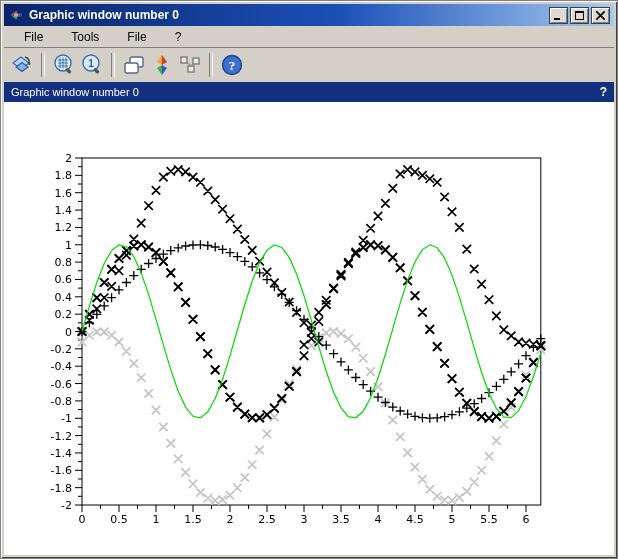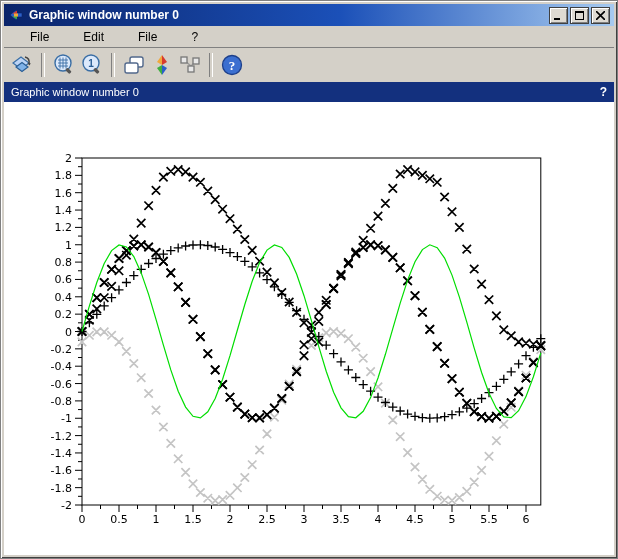--- a/index.html
+++ b/index.html
@@ -8,21 +8,21 @@
   #titlebar{position:absolute;left:3px;top:3px;right:3px;height:22px;
     background:linear-gradient(to right,#0a246a,#1b50b8 55%,#a6caf0);display:flex;align-items:center;padding:0 4px;box-sizing:border-box;}
   #title-text{color:#ffffff;font-weight:bold;font-size:12px;margin-left:5px;flex:1;white-space:nowrap;overflow:hidden;}
   .winbtn{width:17px;height:15px;background:#dedad2;border:1px solid #404040;
     box-shadow:inset 1px 1px 0 #ffffff, inset -1px -1px 0 #808080;margin-left:2px;
     display:flex;align-items:center;justify-content:center;font-family:"DejaVu Sans Mono",monospace;
     font-size:10px;font-weight:bold;color:#000;line-height:1;}
   #menubar{position:absolute;left:3px;top:25px;right:3px;height:21px;background:#d4d0c8;
     display:flex;align-items:center;font-size:12px;color:#000;border-bottom:1px solid #808080;
     box-shadow:0 1px 0 #ffffff;}
-  .menu-item{padding:2px 8px;margin-left:18px;}
+  .menu-item{padding:2px 8px;margin-left:12px;}
   #toolbar{position:absolute;left:3px;top:47px;right:3px;height:34px;background:#d4d0c8;
     display:flex;align-items:center;padding-left:4px;}
   .tbbtn{width:28px;height:28px;display:flex;align-items:center;justify-content:center;}
   .tbsep{width:2px;height:24px;margin:0 5px;border-left:1px solid #808080;border-right:1px solid #ffffff;}
   #infobar{position:absolute;left:3px;top:81px;right:3px;height:20px;background:#13307e;
     color:#ffffff;font-size:11px;display:flex;align-items:center;padding:0 7px;box-sizing:border-box;}
   #infobar-title{flex:1;}
   #info-help{font-weight:bold;font-size:12px;}
   #canvas{position:absolute;left:3px;top:101px;right:3px;bottom:3px;background:#ffffff;overflow:hidden;}
   #chart{position:absolute;left:0;top:0;}
@@ -55,21 +55,21 @@
     </span>
     <span class="winbtn">
       <svg width="9" height="9" viewBox="0 0 9 9">
           <path d="M0 0 L9 9 M9 0 L0 9" stroke="#000" stroke-width="1.6"></path>
         </svg>
     </span>
   </div>
 
   <div id="menubar">
     <span class="menu-item">File</span>
-    <span class="menu-item">Edit</span>
+    <span class="menu-item">Tools</span>
     <span class="menu-item">File</span>
     <span class="menu-item">?</span>
   </div>
 
   <div id="toolbar">
     <span class="tbbtn">
       <svg width="24" height="24" viewBox="0 0 24 24">
         <path d="M3 10 L11 4 L19 10 L11 16 Z" fill="#bcd4f5" stroke="#3a6ea5" stroke-width="1.2"></path>
         <path d="M6 14 L12 9.5 L18 14 L12 18.5 Z" fill="#7fb2e8" stroke="#2a5e95" stroke-width="1.2"></path>
         <path d="M15 4 q5 1 4 7" fill="none" stroke="#444" stroke-width="1.4"></path>

